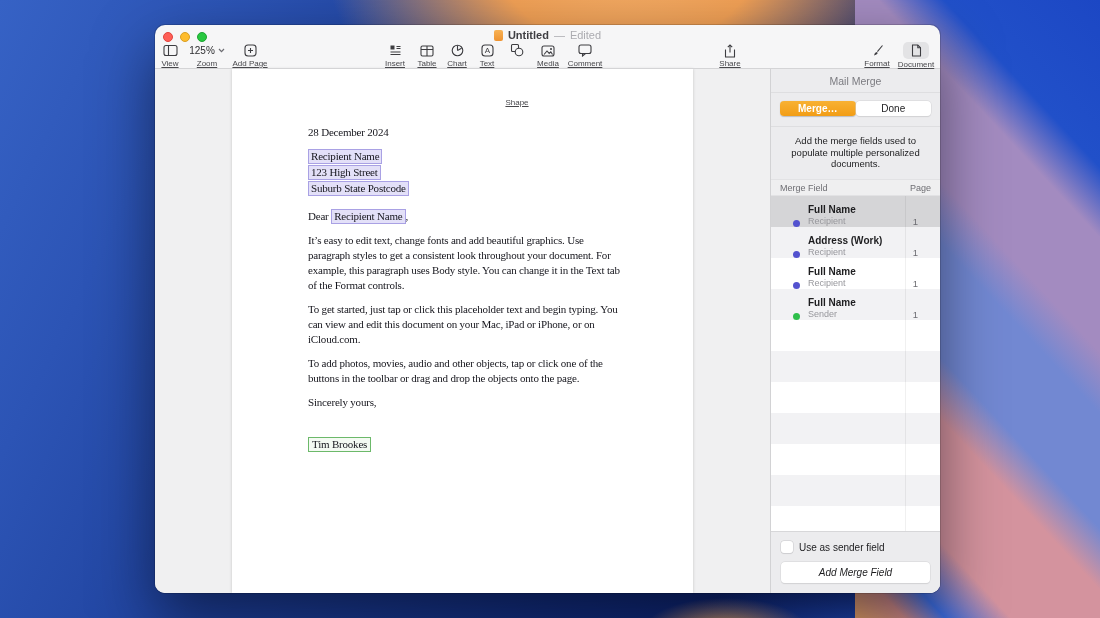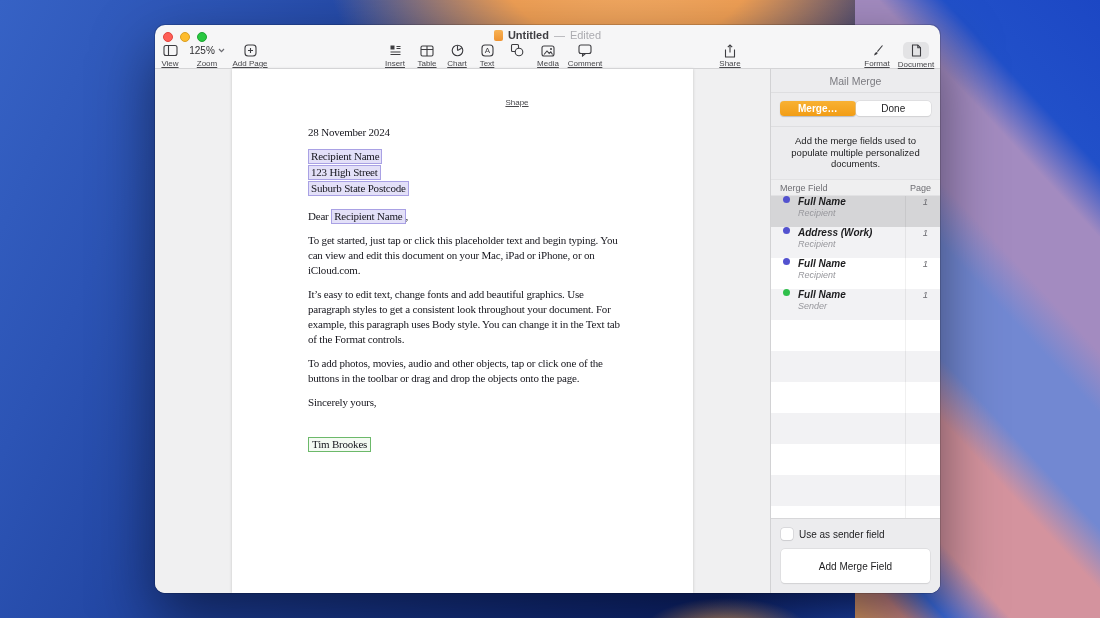--- a/index.html
+++ b/index.html
@@ -69,37 +69,37 @@
   .mm-title { text-align:center; color:#7b7b80; font-size:10.5px; padding:6px 0 5px; border-bottom:1px solid #dedee0; }
   .mm-buttons { display:flex; padding:8px 9px 10px; border-bottom:1px solid #dedee0; }
   .btn { flex:1; height:15px; border-radius:4px; font-size:10px; display:flex; align-items:center; justify-content:center; cursor:default; }
   .btn.merge { background:linear-gradient(180deg,#f8b133,#f29d15); color:#fff; font-weight:700; box-shadow:0 .5px 1px rgba(0,0,0,.2); }
   .btn.done { background:#fff; color:#1d1d1f; box-shadow:0 0 0 .5px #d6d6d8, 0 .5px 1px rgba(0,0,0,.12); }
   .mm-desc { text-align:center; color:#1c1c1e; font-size:9.5px; line-height:11.5px; padding:8px 11px 9px; }
   .mm-thead { display:flex; justify-content:space-between; padding:3px 9px 2px; color:#6e6e73; font-size:9px;
     border-top:1px solid #e2e2e4; border-bottom:1px solid #e2e2e4; background:#efeff0; }
   .mm-table { flex:1; position:relative; background:#fff; overflow:hidden; display:flex; flex-direction:column; }
   .mm-table::after { content:""; position:absolute; top:0; bottom:0; right:34px; width:1px; background:rgba(0,0,0,.06); }
-  .row { height:31px; flex:none; display:flex; align-items:flex-start; padding:0 12px; position:relative;font-style:italic; }
+  .row { height:31px; flex:none; display:flex; align-items:flex-end; padding:0 22px; position:relative; }
   .row.alt { background:#f2f2f4; }
   .row.selected { background:#d5d5d7; }
   .dot { width:7px; height:7px; border-radius:50%; flex:none; margin-right:8px; }
   .dot.purple { background:#5352cf; }
   .dot.green { background:#2fbf4b; }
   .row .txt { flex:1; min-width:0; }
   .row .f1 { font-size:10px; font-weight:700; color:#1d1d1f; line-height:12px; }
   .row .f2 { font-size:9px; color:#97979c; line-height:11px; }
   .row .pg { font-size:9.5px; color:#6e6e73; width:20px; text-align:right; }
   .empty-rows { flex:1; background:repeating-linear-gradient(180deg,#ffffff 0px,#ffffff 31px,#f2f2f4 31px,#f2f2f4 62px); }
   .mm-footer { flex:none; border-top:1px solid #d7d7d9; background:#ececee; padding:9px 10px 10px; }
   .cbrow { display:flex; align-items:center; gap:6px; margin-bottom:9px; }
   .cb { width:12px; height:12px; border-radius:3px; background:#fff; box-shadow:0 0 0 .5px #c8c8cc, 0 .5px 1px rgba(0,0,0,.1); }
   .cbl { font-size:10px; color:#1d1d1f; }
-  .addfield { height:34px; border-radius:4px; background:#fff; box-shadow:0 0 0 .5px #d6d6d8, 0 .5px 1px rgba(0,0,0,.12);
-    display:flex; align-items:center; justify-content:center; font-size:10px; color:#1d1d1f; }
+  .addfield { height:21px; border-radius:4px; background:#fff; box-shadow:0 0 0 .5px #d6d6d8, 0 .5px 1px rgba(0,0,0,.12);
+    display:flex; align-items:center; justify-content:center; font-size:10px; color:#1d1d1f;font-style:italic; }
 </style>
 </head>
 <body>
 
 <div class="wall"></div>
 <div class="wall-right"></div>
 
 <div class="window">
 
   <div class="titlebar">
@@ -256,32 +256,32 @@
         </span>
       </span>
       <span class="tb-lbl">Document</span>
     </div>
   </div>
 
   <div class="content">
     <div class="gutter-l"></div>
 
     <div class="page">
-      <div class="lt-date">28 November 2024</div>
+      <div class="lt-date">28 December 2024</div>
 
       <div class="addr">
         <div><span class="mfield">Recipient Name</span></div>
         <div><span class="mfield">123 High Street</span></div>
         <div><span class="mfield">Suburb State Postcode</span></div>
       </div>
 
       <div class="lt-dear"><span>Dear </span><span class="mfield">Recipient Name</span><span>,</span></div>
 
+      <p>It’s easy to edit text, change fonts and add beautiful graphics. Use paragraph styles to get a consistent look throughout your document. For example, this paragraph uses Body style. You can change it in the Text tab of the Format controls.</p>
       <p>To get started, just tap or click this placeholder text and begin typing. You can view and edit this document on your Mac, iPad or iPhone, or on iCloud.com.</p>
-      <p>It’s easy to edit text, change fonts and add beautiful graphics. Use paragraph styles to get a consistent look throughout your document. For example, this paragraph uses Body style. You can change it in the Text tab of the Format controls.</p>
       <p>To add photos, movies, audio and other objects, tap or click one of the buttons in the toolbar or drag and drop the objects onto the page.</p>
 
       <div class="lt-close">Sincerely yours,</div>
       <div><span class="sig">Tim Brookes</span></div>
     </div>
 
     <div class="gutter-r"></div>
 
     <div class="panel">
       <div class="mm-title">Mail Merge</div>

